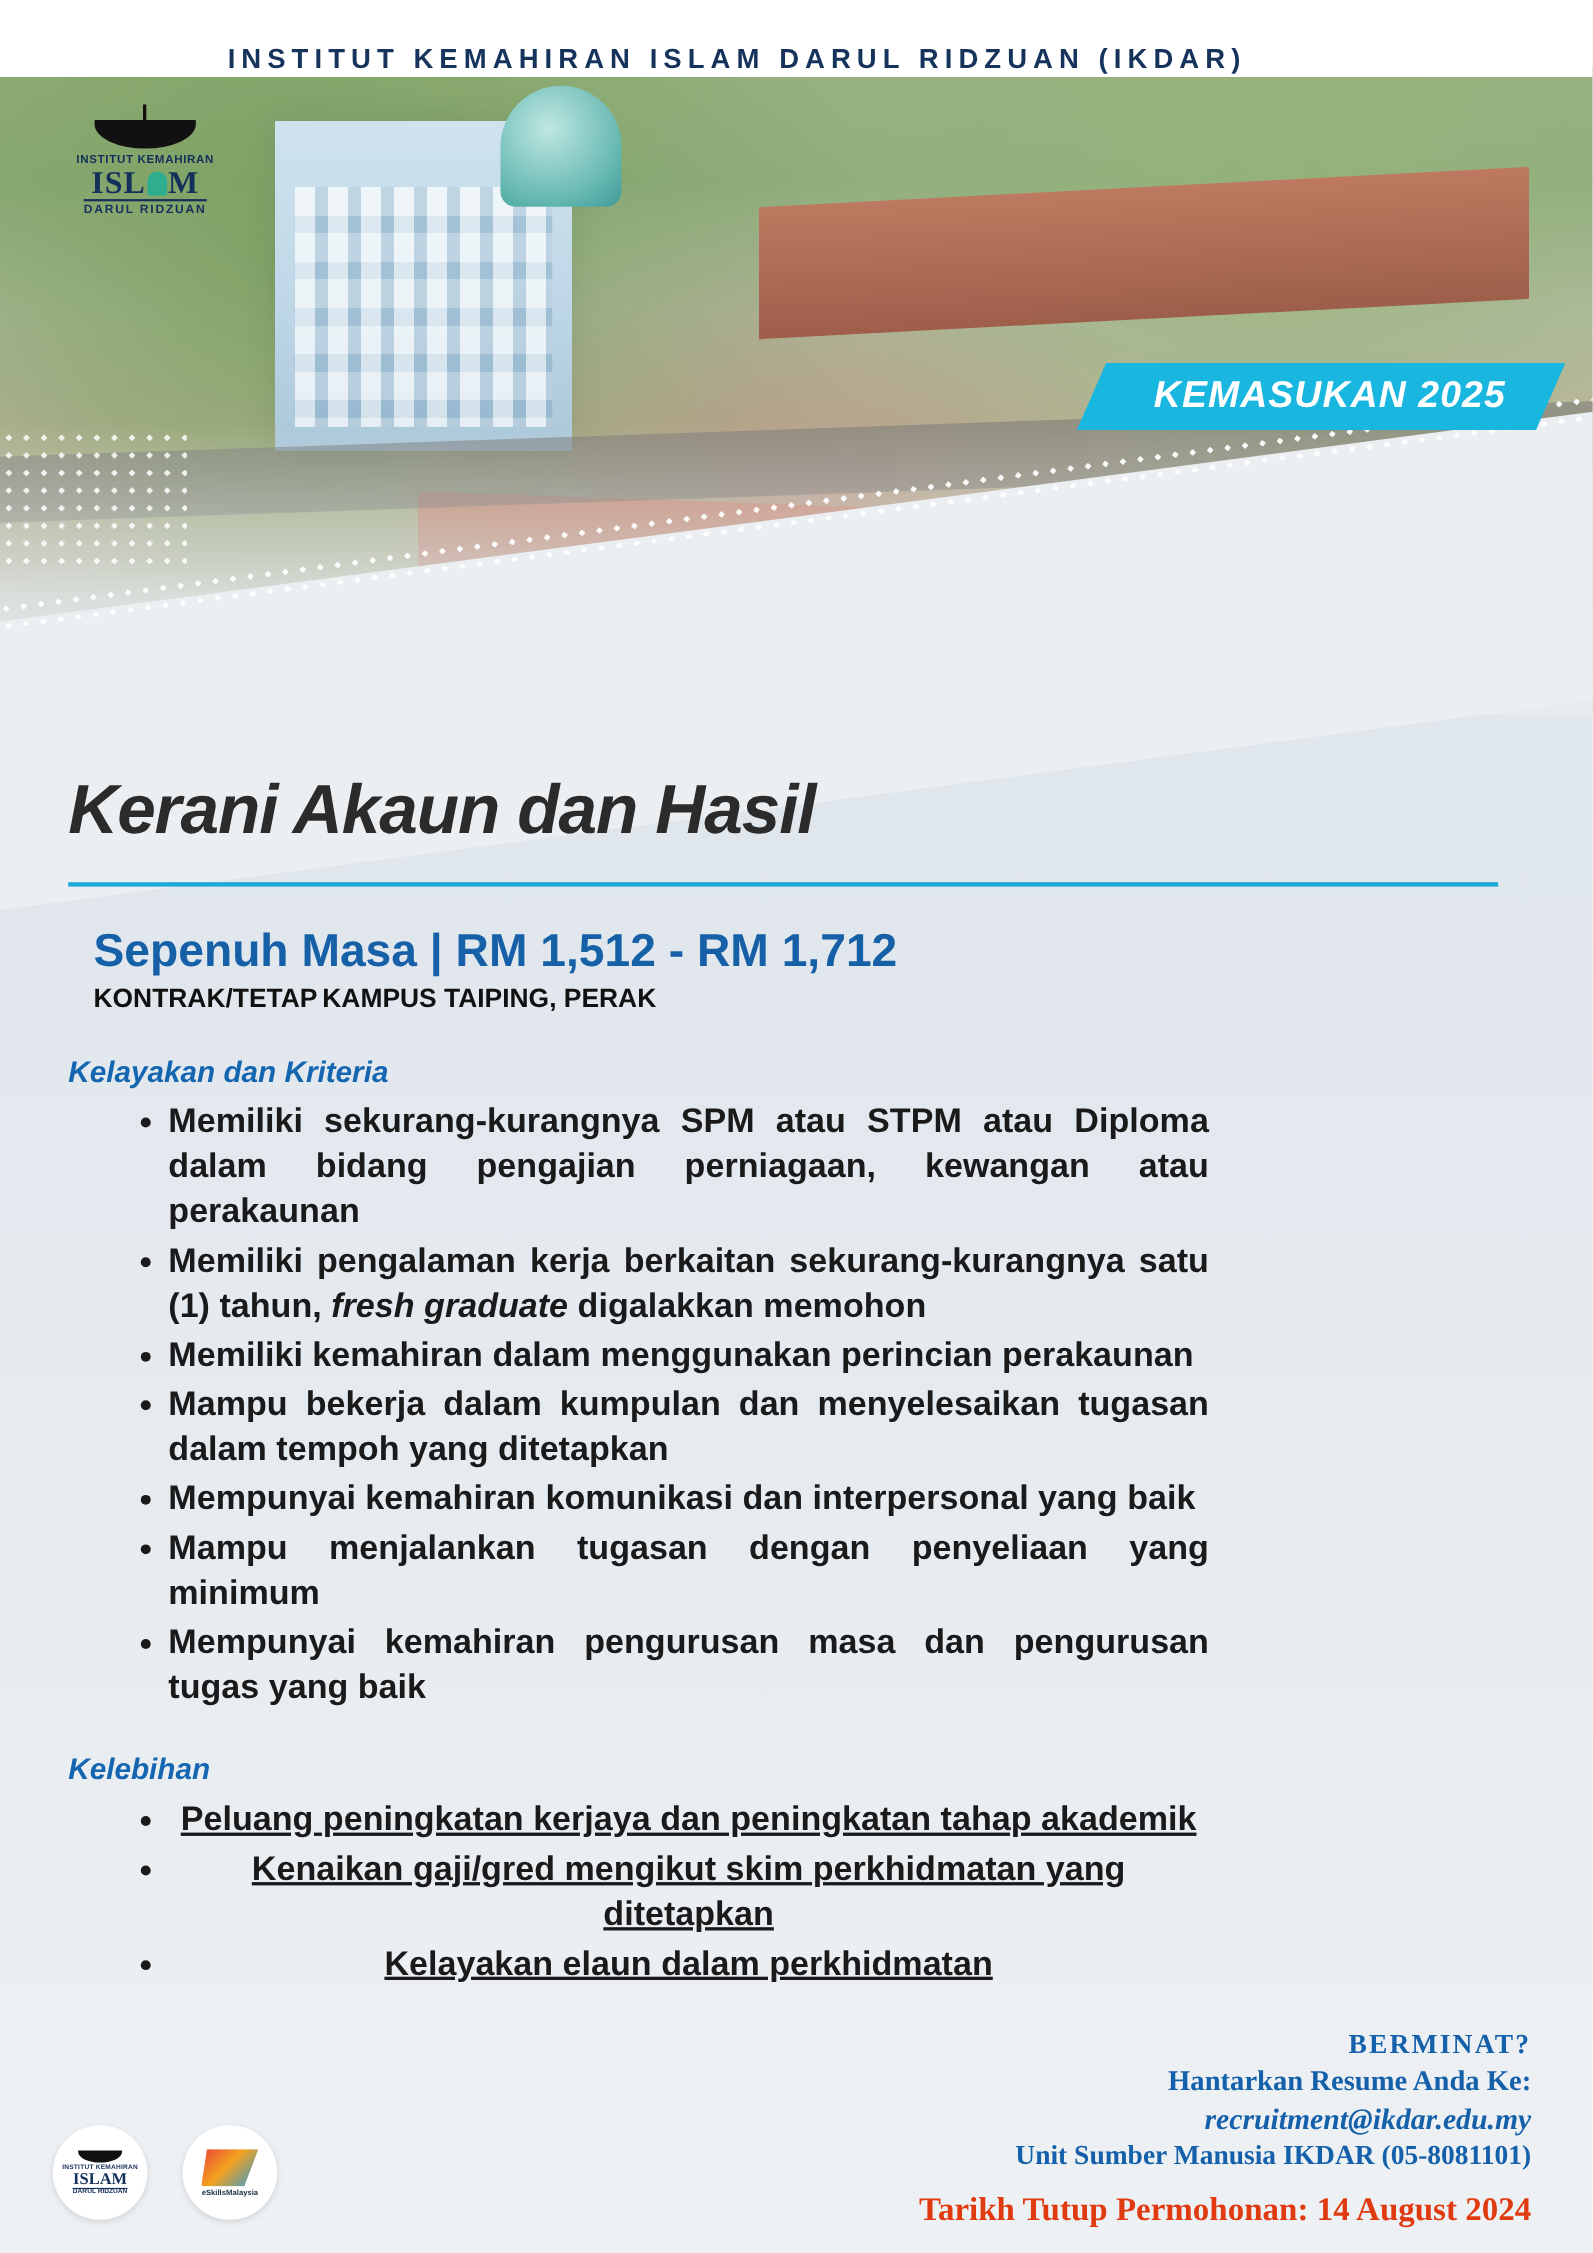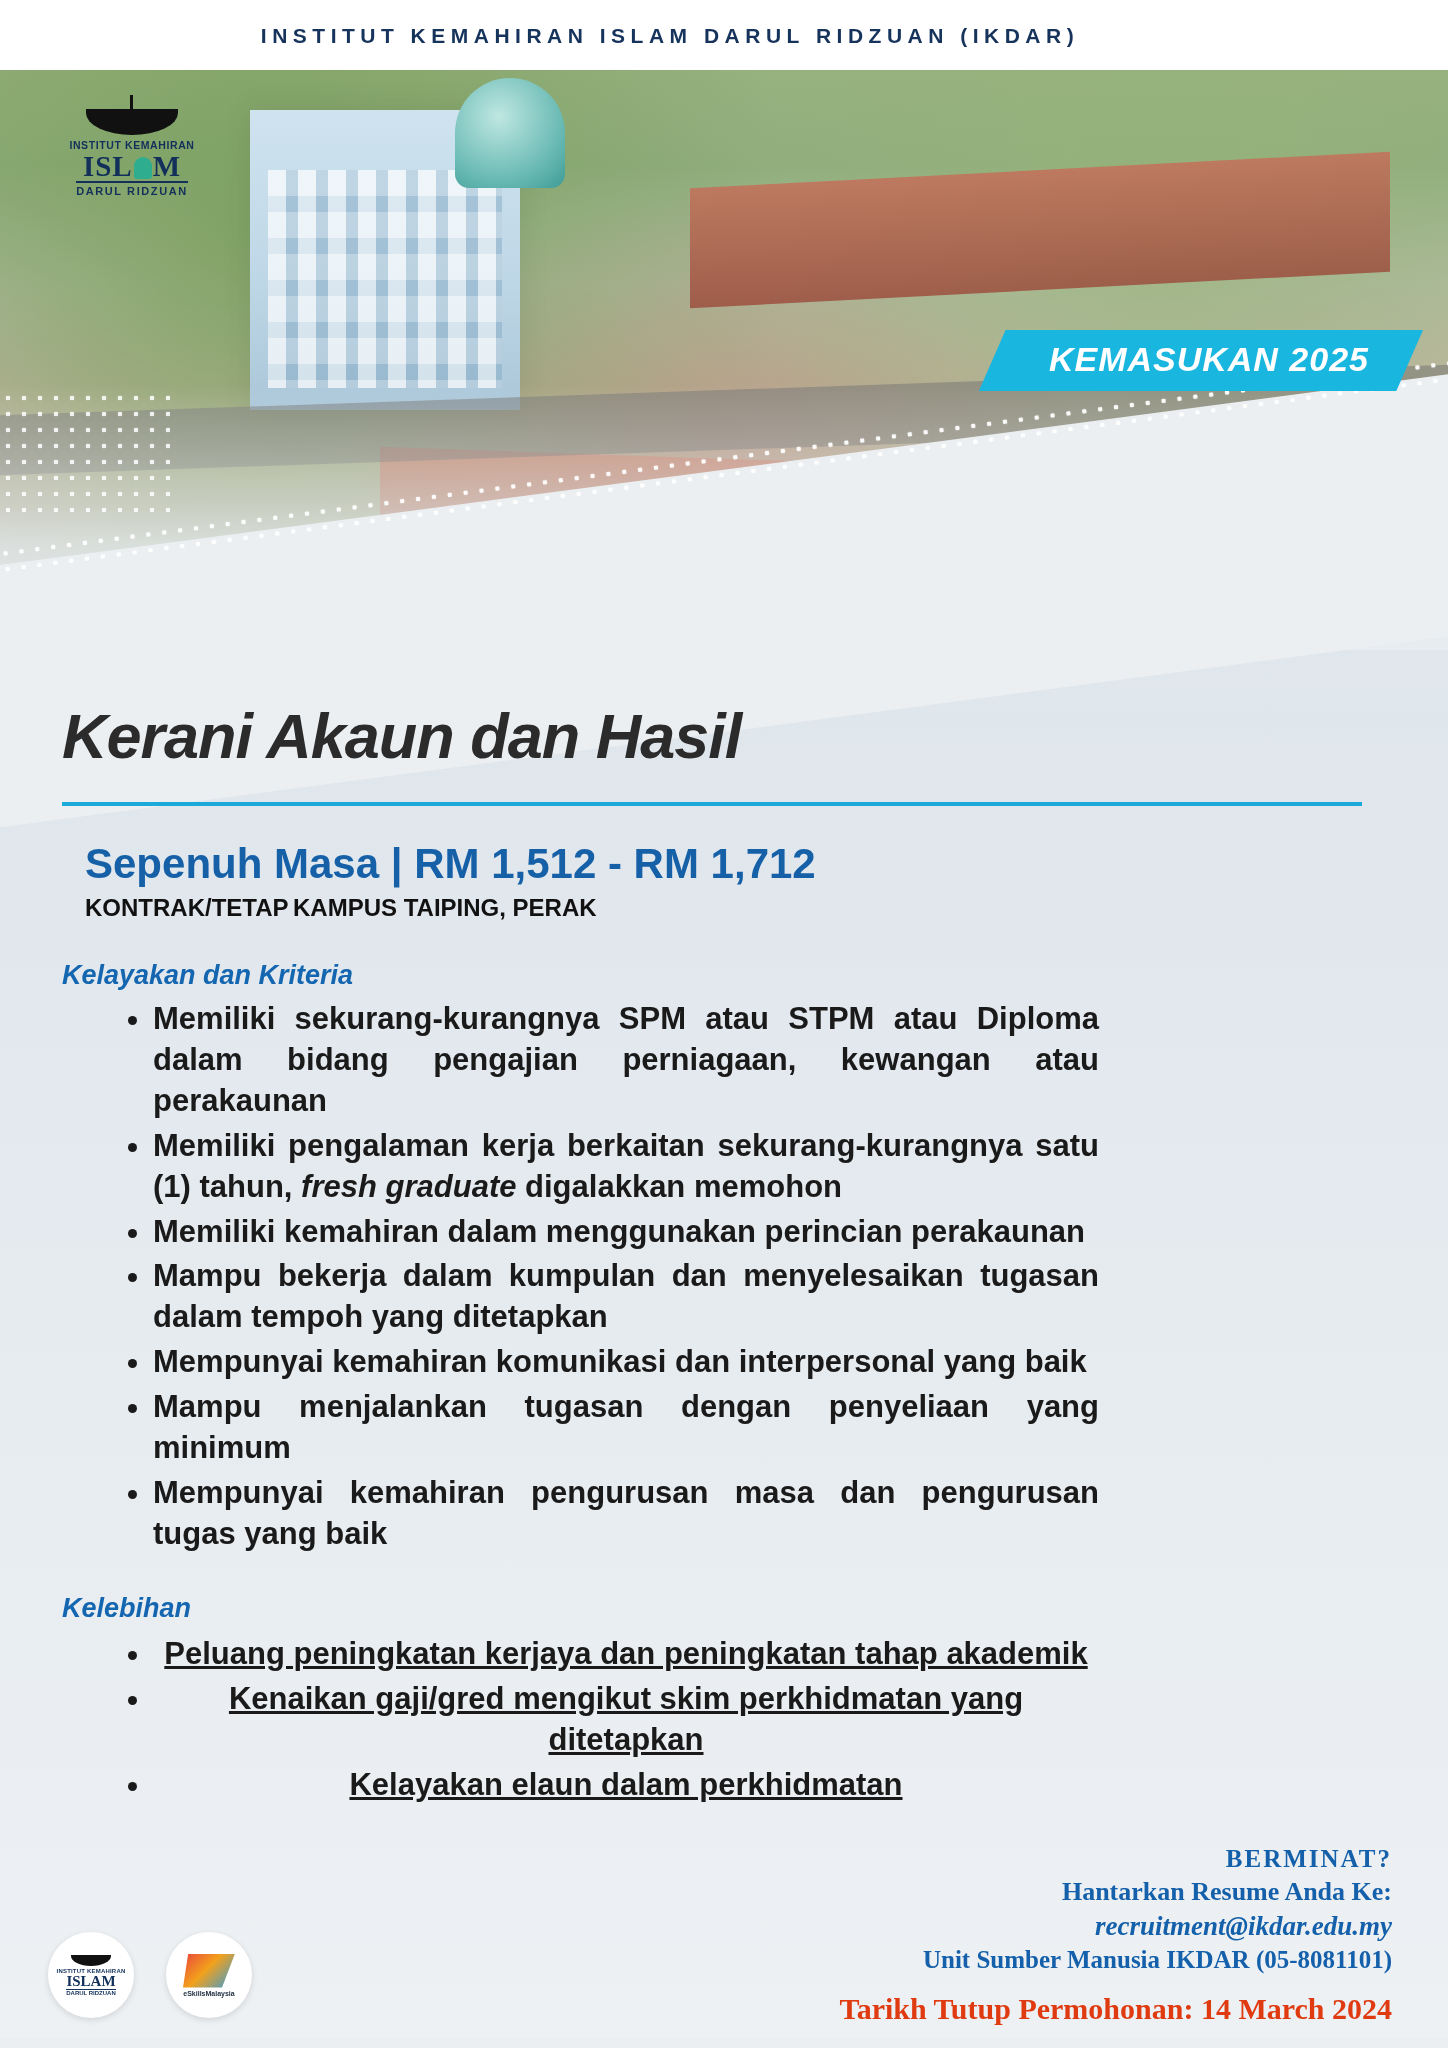--- a/index.html
+++ b/index.html
@@ -25,25 +25,25 @@
   .header-band {
     position: absolute;
     top: 0; left: 0;
     width: 1448px;
     height: 70px;
     background: #ffffff;
     z-index: 6;
   }
   .header-title {
     position: absolute;
-    top: 24px;
+    top: 40px;
     left: 0;
     width: 1340px;
     text-align: center;
-    font-size: 21px;
+    font-size: 25px;
     font-weight: bold;
     letter-spacing: 5.5px;
     color: #16335c;
     z-index: 7;
   }
 
   
   .hero {
     position: absolute;
     top: 60px; left: 0;
@@ -457,21 +457,21 @@
       <li>Kelayakan elaun dalam perkhidmatan</li>
     </ul>
   </div>
 
   <div class="footer">
     <div class="f1">BERMINAT?</div>
     <div class="f2">Hantarkan Resume Anda Ke:</div>
     <div class="f3">recruitment@ikdar.edu.my</div>
     <div class="f4">Unit Sumber Manusia IKDAR (05-8081101)</div>
   </div>
-  <div class="deadline">Tarikh Tutup Permohonan: 14 March 2024</div>
+  <div class="deadline">Tarikh Tutup Permohonan: 14 August 2024</div>
 
   <div class="footer-logos">
     <div class="circ">
       <div class="bk"></div>
       <div class="c1">INSTITUT KEMAHIRAN</div>
       <div class="c2">ISLAM</div>
       <div class="c3">DARUL RIDZUAN</div>
     </div>
     <div class="circ circ2">
       <div class="sm-logo"></div>

